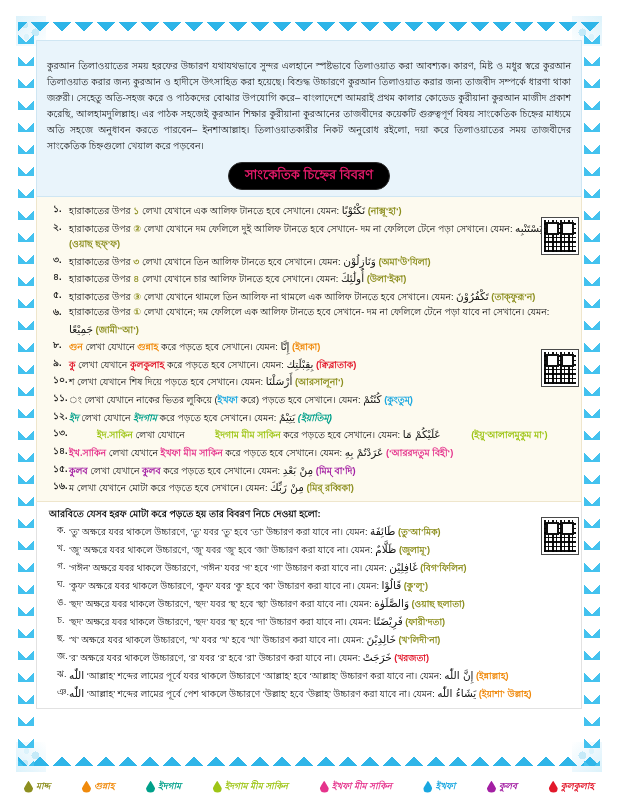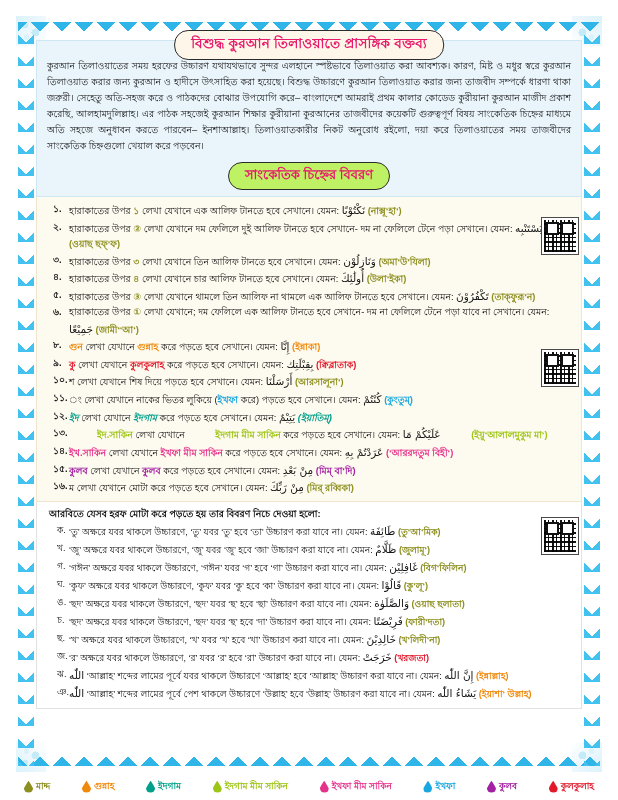--- a/index.html
+++ b/index.html
@@ -89,21 +89,21 @@
     font-size:9.3px;
     line-height:1.72;
     color:#1a1a1a;
     text-align:justify;
     margin:0;
   }
   .badge2{
     position:relative;
     margin:7px auto 0;
     width:max-content;
-    background:#bef264;
+    background:#000000;
     border:1.6px solid #2b2b2b;
     border-radius:14px;
     padding:2px 16px 3px;
     color:#e81a6b;
     font-weight:bold;
     font-size:13px;
   }
 
   
   .list-block{
@@ -189,21 +189,21 @@
   
   .legend{
     position:absolute;
     left:24px;right:24px;bottom:6px;
     display:flex;
     justify-content:space-between;
     align-items:center;
     font-size:9px;
     font-weight:bold;
   }
-  .legend-item{display:flex;align-items:center;gap:3px;white-space:nowrap;}
+  .legend-item{display:flex;align-items:center;gap:3px;white-space:nowrap;font-style:italic;}
   .drop{
     width:9px;height:12px;
     border-radius:50% 50% 50% 50%/60% 60% 40% 40%;
     clip-path:polygon(50% 0,100% 62%,100% 100%,0 100%,0 62%);
     display:inline-block;
   }
 </style>
 </head>
 <body>
 
@@ -215,21 +215,20 @@
   <div class="corner br"></div>
 
   <div class="zig zig-top"></div>
   <div class="zig zig-bottom"></div>
   <div class="zig zig-left"></div>
   <div class="zig zig-right"></div>
 
   <div class="canvas">
 
     <div class="intro-block">
-      <div class="badge">বিশুদ্ধ কুরআন তিলাওয়াতে প্রাসঙ্গিক বক্তব্য</div>
       <p class="intro-text">কুরআন তিলাওয়াতের সময় হরফের উচ্চারণ যথাযথভাবে সুন্দর এলহানে স্পষ্টভাবে তিলাওয়াত করা আবশ্যক। কারণ, মিষ্ট ও মধুর স্বরে কুরআন তিলাওয়াত করার জন্য কুরআন ও হাদীসে উৎসাহিত করা হয়েছে। বিশুদ্ধ উচ্চারণে কুরআন তিলাওয়াত করার জন্য তাজবীদ সম্পর্কে ধারণা থাকা জরুরী। সেহেতু অতি-সহজ করে ও পাঠকদের বোঝার উপযোগি করে– বাংলাদেশে আমরাই প্রথম কালার কোডেড কুরীয়ানা কুরআন মাজীদ প্রকাশ করেছি, আলহামদুলিল্লাহ। এর পাঠক সহজেই কুরআন শিক্ষার কুরীয়ানা কুরআনের তাজবীদের কয়েকটি গুরুত্বপূর্ণ বিষয় সাংকেতিক চিহ্নের মাধ্যমে অতি সহজে অনুধাবন করতে পারবেন– ইনশাআল্লাহ। তিলাওয়াতকারীর নিকট অনুরোধ রইলো, দয়া করে তিলাওয়াতের সময় তাজবীদের সাংকেতিক চিহ্নগুলো খেয়াল করে পড়বেন।</p>
       <div class="badge2">সাংকেতিক চিহ্নের বিবরণ</div>
     </div>
 
     <div class="list-block" id="symbol-list">
         <div class="row">
           <span class="num">১.</span>
           <span class="row-text"><span>হারাকাতের উপর </span><span class="c-madd">১</span><span> লেখা যেখানে এক আলিফ টানতে হবে সেখানে। যেমন: </span><span class="ar">نَكْتُوْبًا</span><span> </span><span class="c-madd">(নাক্সূ‘হা‘)</span></span>
         </div>
         <div class="row">

